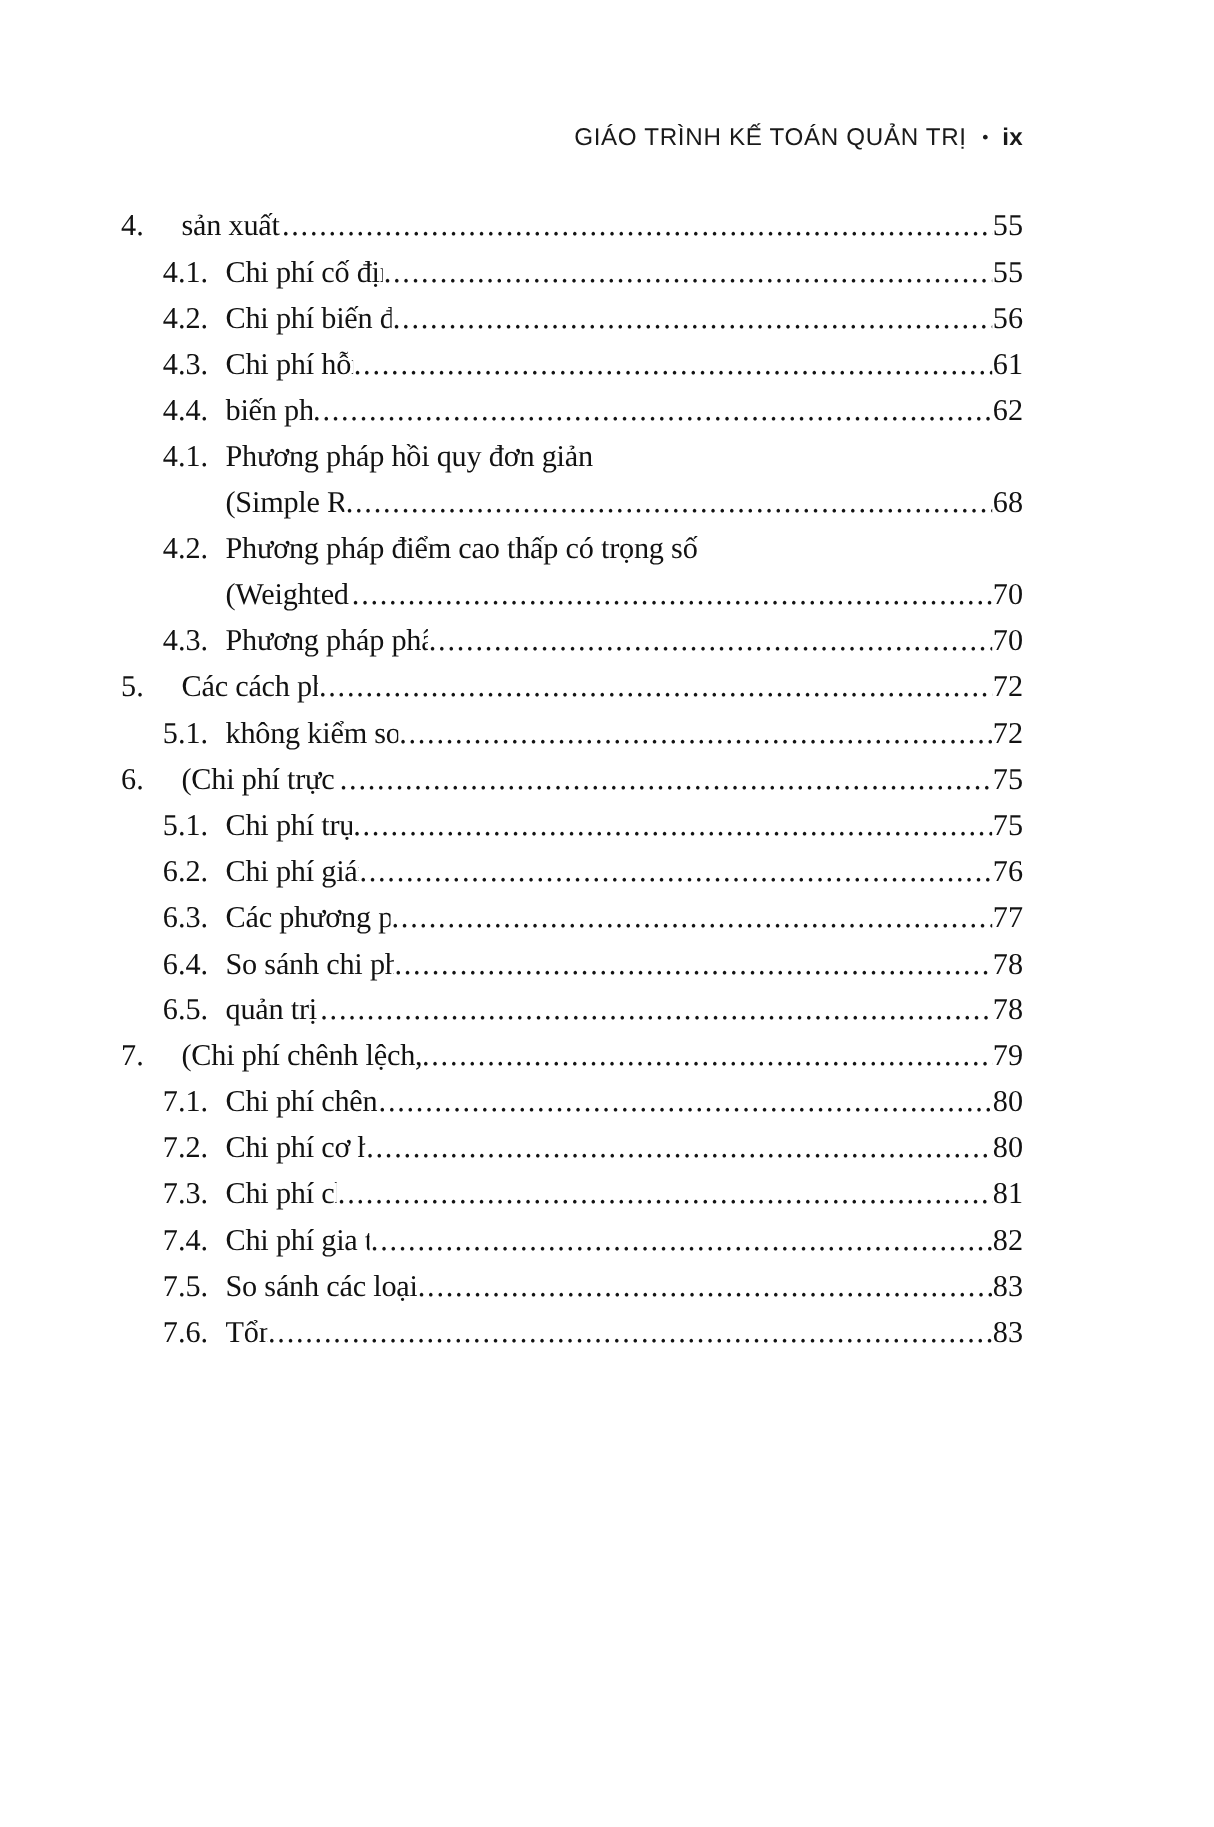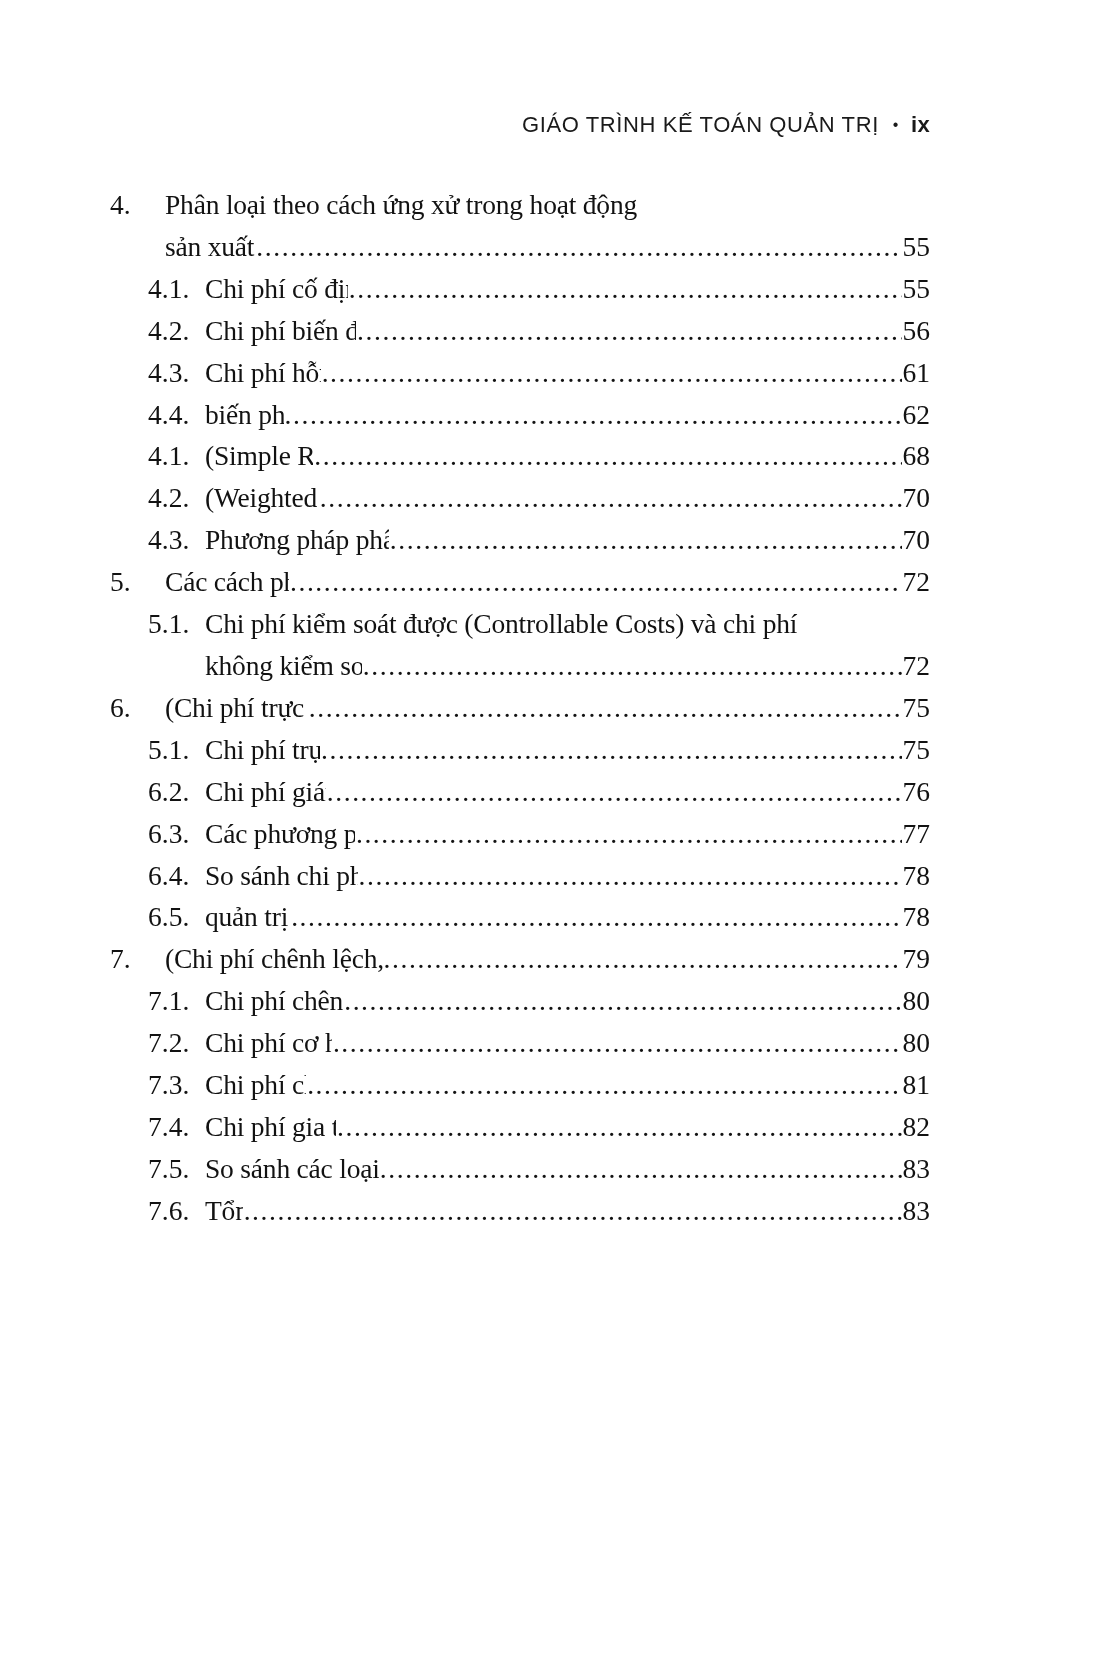--- a/index.html
+++ b/index.html
@@ -71,21 +71,20 @@
 <body>
 
 <div class="page">
   <header class="running-head">
     <span>GIÁO TRÌNH KẾ TOÁN QUẢN TRỊ</span><span class="sep">•</span><span class="folio">ix</span>
   </header>
   <main class="toc">
       <div class="toc-entry level-1">
         <span class="num">4.</span>
         <div class="body">
-          <div class="line"><span class="text">Phân loại theo cách ứng xử trong hoạt động</span></div>
           <div class="line last">
             <span class="text">sản xuất – kinh doanh</span>
             <span class="leader">........................................................................................................................................................................................................</span>
             <span class="pagenum">55</span>
           </div>
         </div>
       </div>
       <div class="toc-entry level-2">
         <span class="num">4.1.</span>
         <div class="body">
@@ -122,30 +121,32 @@
           <div class="line last">
             <span class="text">biến phí và định phí</span>
             <span class="leader">........................................................................................................................................................................................................</span>
             <span class="pagenum">62</span>
           </div>
         </div>
       </div>
       <div class="toc-entry level-2">
         <span class="num">4.1.</span>
         <div class="body">
+          <div class="line"><span class="text">Phương pháp hồi quy đơn giản</span></div>
           <div class="line last">
             <span class="text">(Simple Regression Method)</span>
             <span class="leader">........................................................................................................................................................................................................</span>
             <span class="pagenum">68</span>
           </div>
         </div>
       </div>
       <div class="toc-entry level-2">
         <span class="num">4.2.</span>
         <div class="body">
+          <div class="line"><span class="text">Phương pháp điểm cao thấp có trọng số</span></div>
           <div class="line last">
             <span class="text">(Weighted High-Low Method)</span>
             <span class="leader">........................................................................................................................................................................................................</span>
             <span class="pagenum">70</span>
           </div>
         </div>
       </div>
       <div class="toc-entry level-2">
         <span class="num">4.3.</span>
         <div class="body">
@@ -162,21 +163,20 @@
           <div class="line last">
             <span class="text">Các cách phân loại chi phí khác</span>
             <span class="leader">........................................................................................................................................................................................................</span>
             <span class="pagenum">72</span>
           </div>
         </div>
       </div>
       <div class="toc-entry level-2">
         <span class="num">5.1.</span>
         <div class="body">
-          <div class="line"><span class="text">Chi phí kiểm soát được (Controllable Costs) và chi phí</span></div>
           <div class="line last">
             <span class="text">không kiểm soát được (Uncontrollable Costs)</span>
             <span class="leader">........................................................................................................................................................................................................</span>
             <span class="pagenum">72</span>
           </div>
         </div>
       </div>
       <div class="toc-entry level-1">
         <span class="num">6.</span>
         <div class="body">

